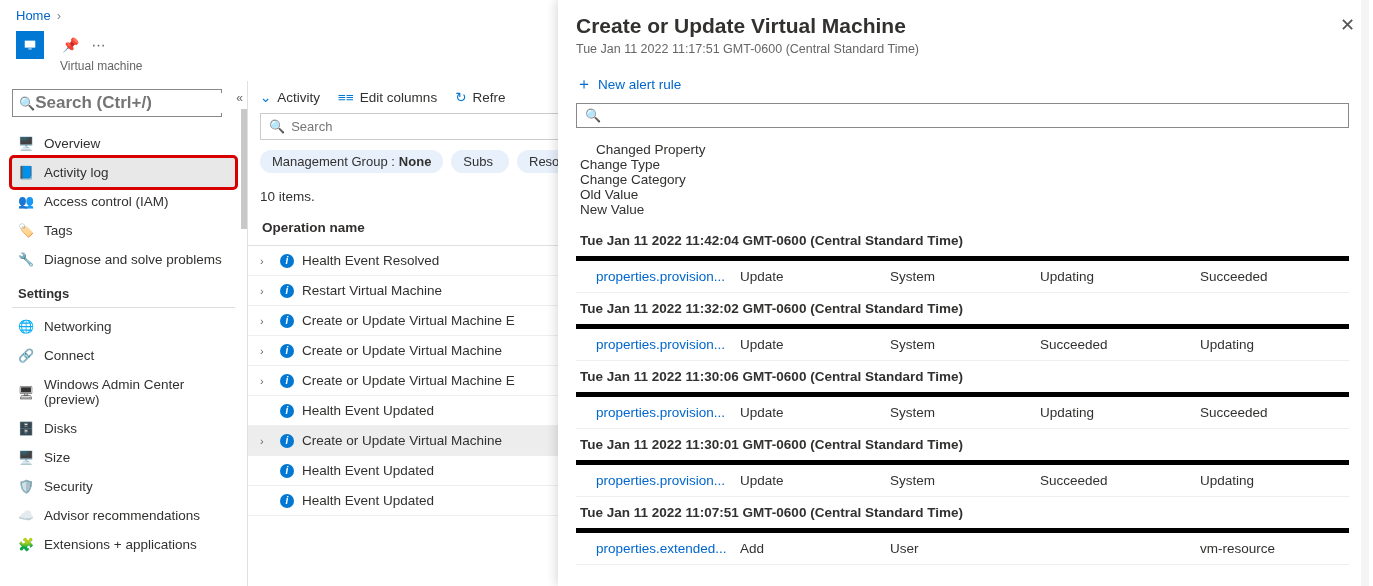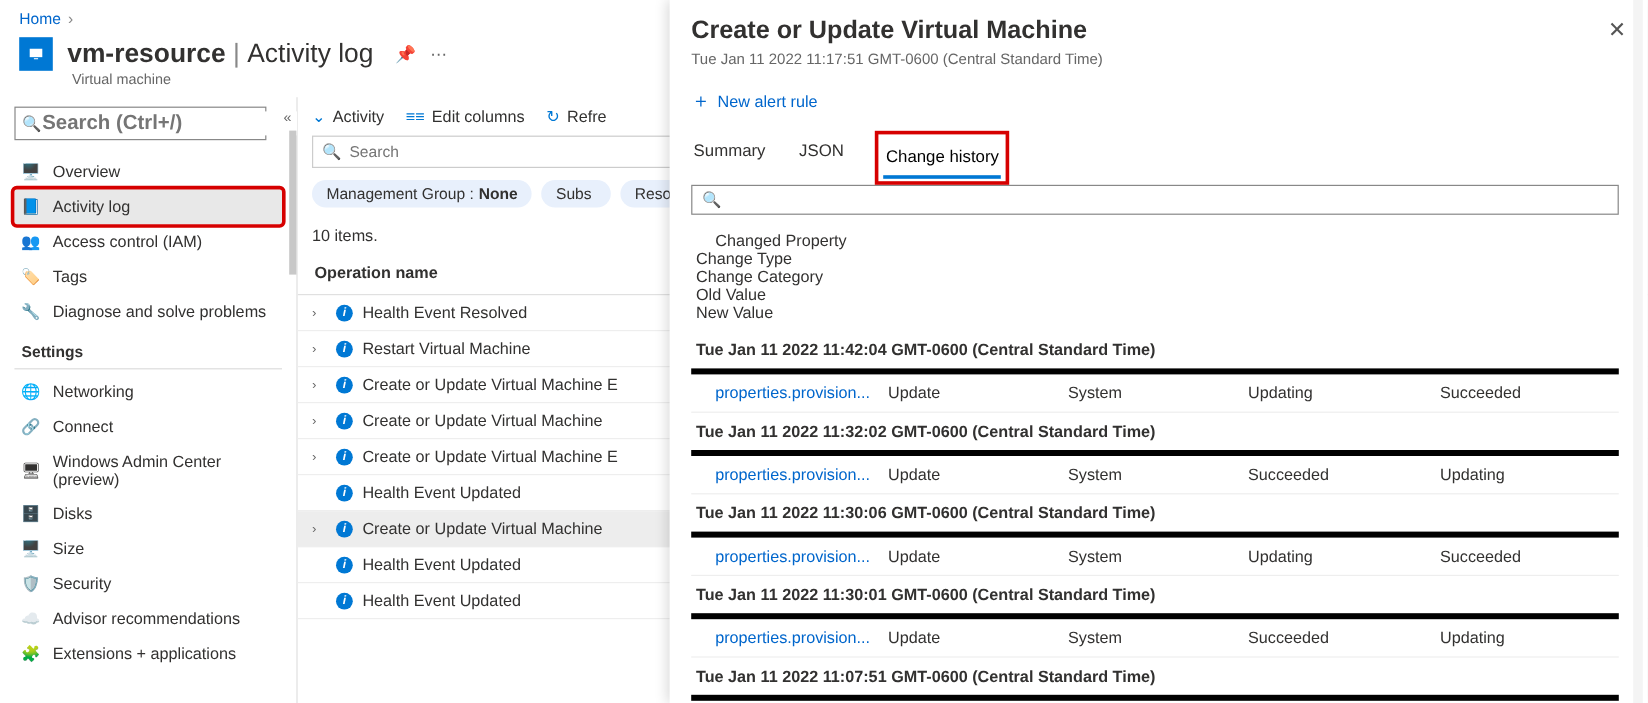--- a/index.html
+++ b/index.html
@@ -90,25 +90,20 @@
   <span class="chev">›</span>
 </div>
 
 <div class="page-header">
   <div class="icon-box">
     <svg class="mi" viewBox="0 0 16 16">
         <rect x="2" y="3" width="12" height="8" fill="#fff"></rect>
         <rect x="6" y="12" width="4" height="1" fill="#fff"></rect>
       </svg>
   </div>
-  <h1>
-    <span>vm-resource</span>
-    <span class="sep"> | </span>
-    <span class="subtitle">Activity log</span>
-  </h1>
   <span class="pin">📌</span>
   <span class="more">⋯</span>
 </div>
 <div class="page-subtext">Virtual machine</div>
 
 <div class="main-layout">
 
   <div class="sidebar">
     <div class="search-box">
       <span style="color:#0078d4">🔍</span>
@@ -273,27 +268,20 @@
       <h2>Create or Update Virtual Machine</h2>
       <div class="panel-sub">Tue Jan 11 2022 11:17:51 GMT-0600 (Central Standard Time)</div>
     </div>
     <span class="close">✕</span>
   </div>
   <div class="panel-action">
     <a href="#">
       <span style="font-size:16px">＋</span>
       <span>New alert rule</span>
     </a>
-  </div>
-  <div class="tabs">
-    <div class="tab">Summary</div>
-    <div class="tab">JSON</div>
-    <span class="tab-highlight">
-      <div class="tab active">Change history</div>
-    </span>
   </div>
   <div class="panel-search">
     <span>🔍</span>
   </div>
   <div class="change-table">
     <div class="ct-header">
       <div class="col-prop">Changed Property</div>
       <div class="col-type">Change Type</div>
       <div class="col-cat">Change Category</div>
       <div class="col-old">Old Value</div>

